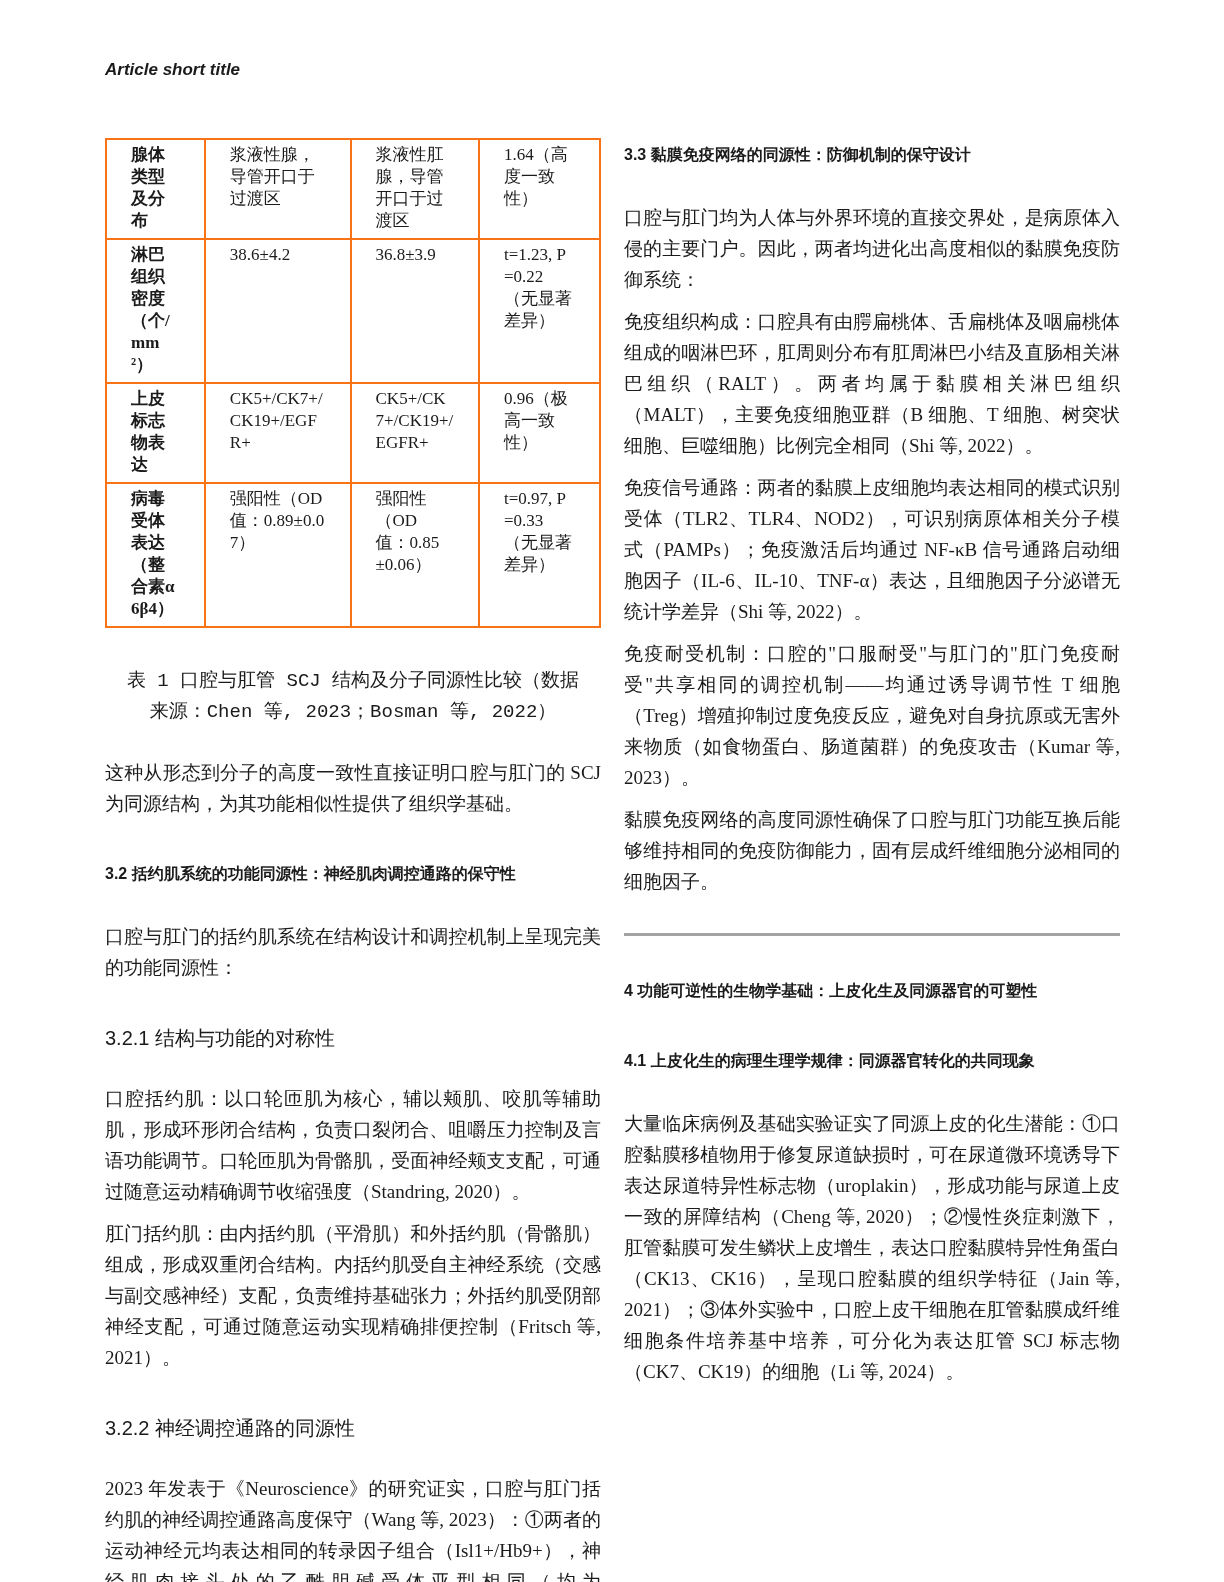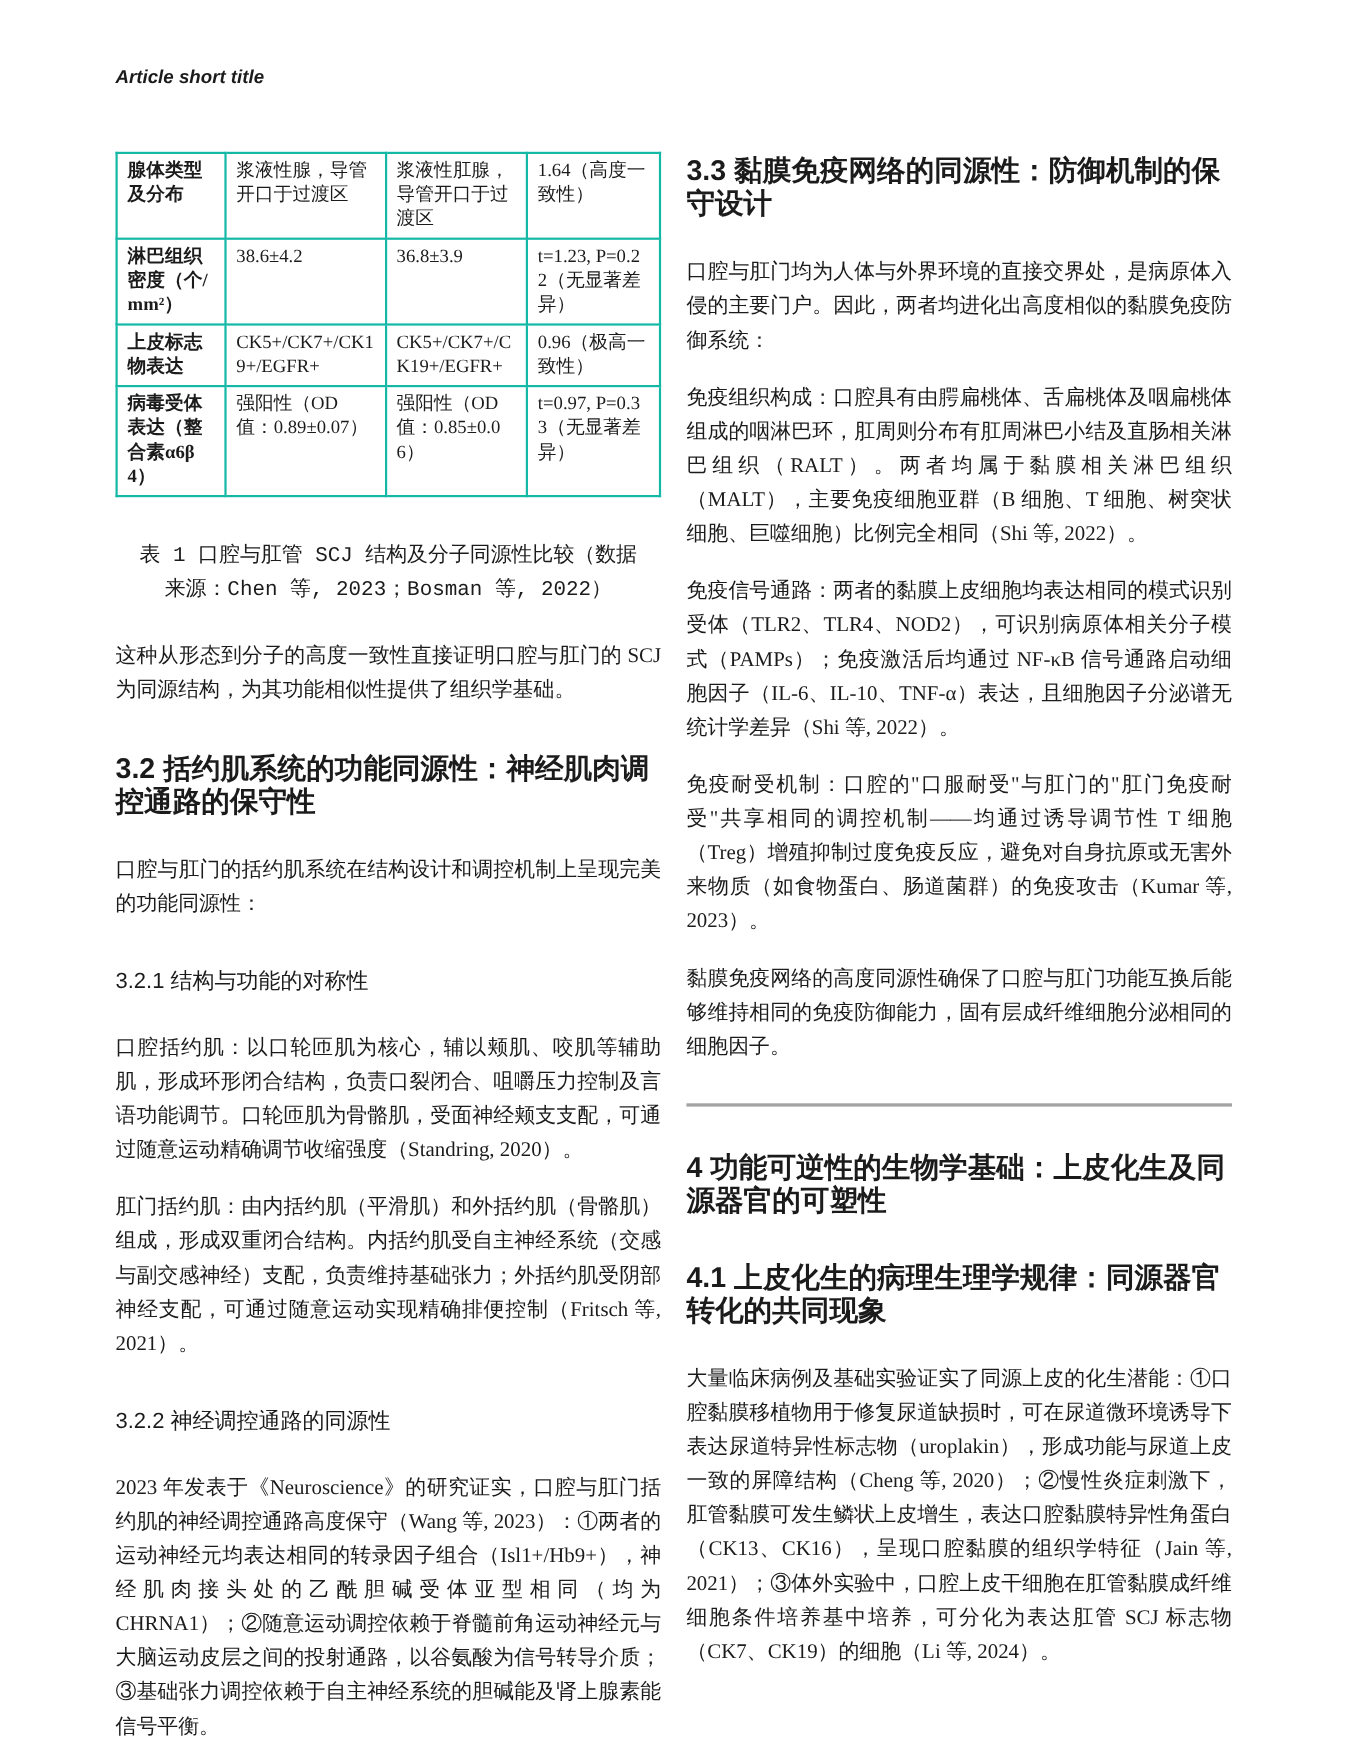--- a/index.html
+++ b/index.html
@@ -16,41 +16,41 @@
     font-family: Liberation Sans, sans-serif;
     font-weight: bold; font-style: italic;
     font-size: 17px; line-height: 20px;
   }
   .columns { display: flex; gap: 23px; margin-top: 58px; }
   .col { width: 496px; flex: 0 0 496px; }
 
   p {
     font-size: 19px; line-height: 31px;
     text-align: justify; text-justify: inter-character;
-    margin: 21px 0;
+    margin: 11px 0;
   }
   h2 {
     font-family: "Liberation Sans", "DejaVu Sans", sans-serif;
-    font-weight: bold; font-size: 26px; line-height: 30px;
+    font-weight: bold; font-size: 16px; line-height: 30px;
     margin: 40px 0 32px; text-align: left;
   }
   h3 {
     font-family: "Liberation Sans", "DejaVu Sans", sans-serif;
     font-weight: normal; font-size: 20px; line-height: 26px;
     margin: 42px 0 32px; text-align: left;
   }
   .col-right h2:first-child { margin-top: 2px; }
 
   .cmp-table {
     width: 100%; border-collapse: collapse;
     font-size: 17px; table-layout: fixed;
   }
   .cmp-table td {
-    border: 2px solid #14b8a6;
-    padding: 4px 9px 6px;
+    border: 2px solid #f97316;
+    padding: 4px 24px 6px;
     vertical-align: top;
     line-height: 22px;
     word-break: break-all;
   }
   .cmp-table td.rowhead { font-weight: bold; }
 
   .caption { text-align: center; margin: 38px 18px 29px; line-height: 31px; font-family: Liberation Mono, monospace; }
 
   .divider {
     border: none; border-top: 3px solid #a3a3a3;

